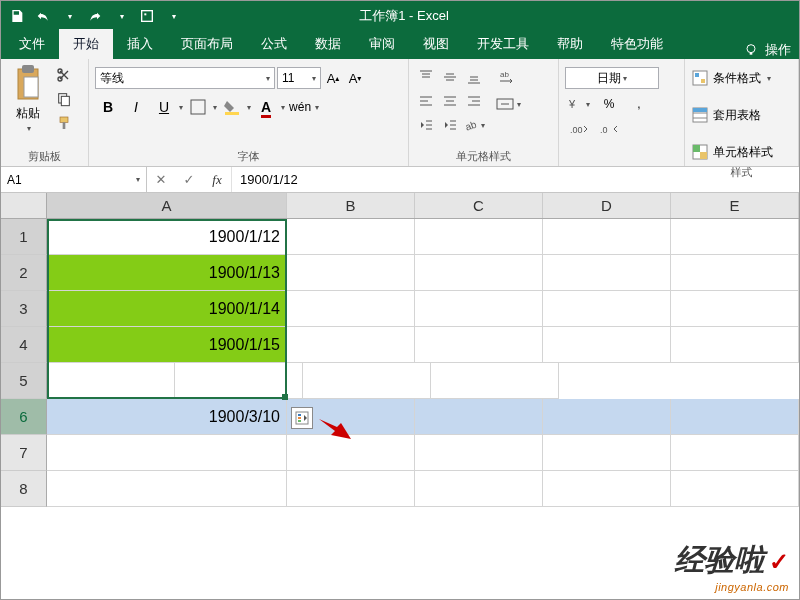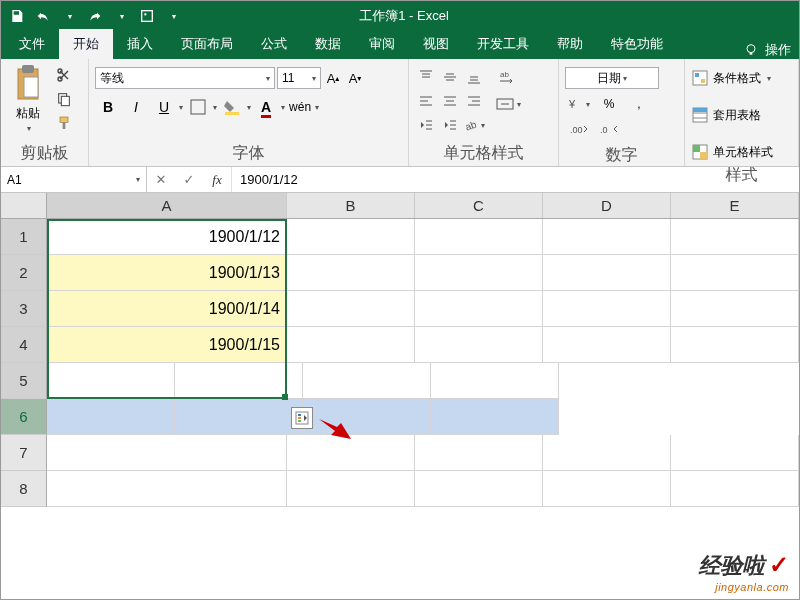--- a/index.html
+++ b/index.html
@@ -15,21 +15,21 @@
 
 .ribbon-tabs { height: 28px; background: #0c6b3d; display: flex; align-items: flex-end; padding-left: 4px; }
 .ribbon-tab { padding: 6px 14px; color: #fff; font-size: 13px; cursor: pointer; text-align: center; }
 .ribbon-tab.active { background: #f3f3f3; color: #0f172a; }
 .ribbon-right { margin-left: auto; display: flex; align-items: center; padding-right: 8px; color: #fff; gap: 6px; font-size: 13px; }
 .bulb { width: 16px; height: 16px; }
 
 
 .ribbon { height: 108px; background: #f3f3f3; border-bottom: 1px solid #c6c6c6; display: flex; }
 .group { border-right: 1px solid #d6d6d6; padding: 4px 6px 2px 6px; display: flex; flex-direction: column; position: relative; }
-.group-label { font-size: 16px; color: #555; text-align: center; padding-top: 4px; position: relative; }
+.group-label { font-size: 11px; color: #555; text-align: center; padding-top: 4px; position: relative; }
 .controls { flex: 1; display: flex; }
 
 
 .clip-big { width: 42px; display:flex; flex-direction:column; align-items:center; gap:2px; }
 .clip-icon { width: 32px; height: 40px; }
 .clip-side { display:flex; flex-direction:column; gap:4px; padding-left:4px; padding-top:2px; }
 .mini-btn { width: 22px; height: 20px; display:flex; align-items:center; justify-content:center; }
 
 
 .font-row { display:flex; align-items:center; gap:2px; }
@@ -77,38 +77,38 @@
 .col-D { width:128px; }
 .col-E { width:128px; }
 
 .grid-row { display:flex; height:36px; }
 .row-h { width:46px; background:#e6e6e6; border-right:1px solid #aaa; border-bottom:1px solid #ccc; display:flex; align-items:center; justify-content:center; font-size:15px; color:#333; }
 .row-h.sel { background:#d2d2d2; }
 .row-h.active { background:#9fbca8; color:#0c6b3d; }
 .cell { border-right:1px solid #d4d4d4; border-bottom:1px solid #d4d4d4; display:flex; align-items:center; justify-content:flex-end; padding:0 6px; font-size:16px; font-family: "等线", sans-serif; background:#fff; }
 
 
-.sel-range .cell.cA { background:#fef9c3; }
+.sel-range .cell.cA { background:#84cc16; }
 .sel-range.row1 .cell.cA { background:#fff; }
 .row6 .cell { background:#c5d8ef; }
 .row6 .cell.cA { background:#c5d8ef; }
 
 .selection-border { position:absolute; left:46px; top:26px; width:240px; height:180px; border:2px solid #217346; pointer-events:none; }
 .fill-handle { position:absolute; width:6px; height:6px; background:#217346; right:-3px; bottom:-3px; }
 
 
 .autofill-btn { position:absolute; left:290px; top:214px; width:22px; height:22px; background:#fff; border:1px solid #8a8a8a; display:flex; align-items:center; justify-content:center; }
 .autofill-btn svg { width:14px; height:14px; }
 
 
 .red-arrow { position:absolute; left:316px; top:222px; pointer-events:none; }
 
 
 .watermark { position:absolute; right:10px; bottom:6px; text-align:right; }
-.wm-main { font-size:22px; font-weight:bold; color:#333; font-style:italic; }
+.wm-main { font-size:30px; font-weight:bold; color:#333; font-style:italic; }
 .wm-chk { color:#cc0000; font-size:24px; font-weight:bold; }
 .wm-sub { font-size:11px; color:#cc6600; font-style:italic; letter-spacing:0.5px; }
 
 .icon-svg { width:16px; height:16px; }
 </style>
 </head>
 <body>
 
 <div class="titlebar">
   <div class="qat">
@@ -384,21 +384,20 @@
             </svg>
           </div>
         <div class="num-btn">
             <svg width="18" height="14" viewBox="0 0 18 14">
               <text x="0" y="10" font-size="9" fill="#555">.0</text>
               <path d="M17 3l-3 3 3 3" stroke="#555" fill="none"></path>
             </svg>
           </div>
       </div>
     </div>
-    <div class="group-label">数字</div>
   </div>
 
   <div class="group" style="flex:1">
     <div class="controls" style="padding-top:6px">
       <div class="style-col">
         <div class="style-row">
             <svg class="style-ico" viewBox="0 0 18 18">
               <rect x="2" y="2" width="14" height="14" fill="#fff" stroke="#888"></rect>
               <rect x="4" y="4" width="4" height="4" fill="#5aa5da"></rect>
               <rect x="10" y="10" width="4" height="4" fill="#e9c46a"></rect>
@@ -488,20 +487,21 @@
   </div>
   <div class="grid-row sel-range">
     <div class="row-h sel">5</div>
     <div class="cell col-B"></div>
     <div class="cell col-C"></div>
     <div class="cell col-D"></div>
     <div class="cell col-E"></div>
   </div>
   <div class="grid-row row6">
     <div class="row-h active">6</div>
+    <div class="cell cA col-A">1900/3/10</div>
     <div class="cell col-B"></div>
     <div class="cell col-C"></div>
     <div class="cell col-D"></div>
     <div class="cell col-E"></div>
   </div>
   <div class="grid-row">
     <div class="row-h">7</div>
     <div class="cell col-A"></div>
     <div class="cell col-B"></div>
     <div class="cell col-C"></div>

